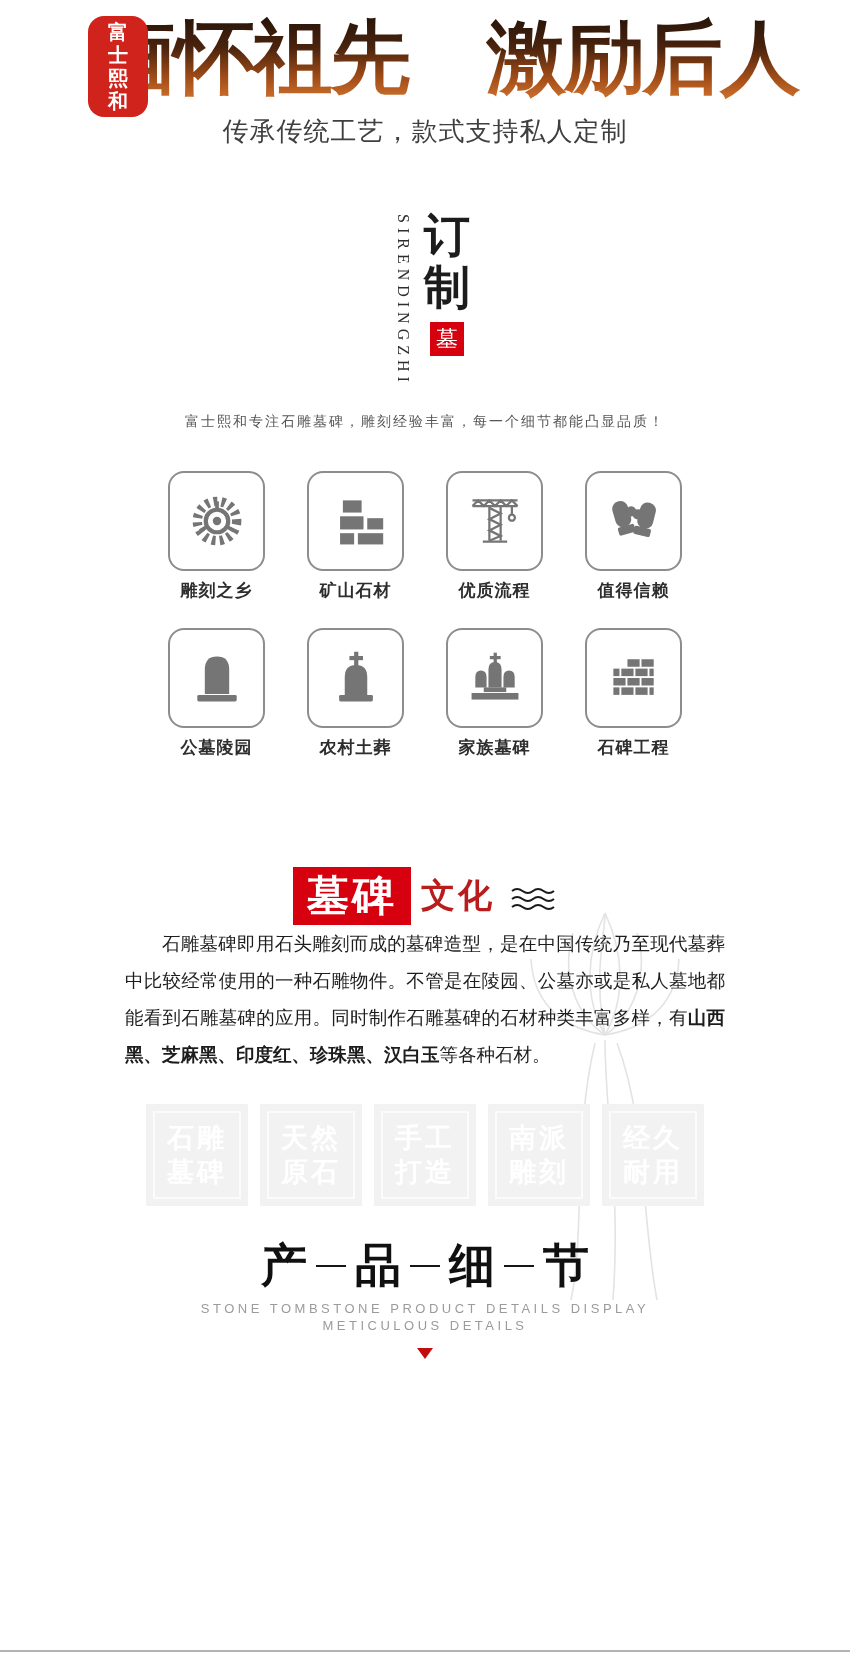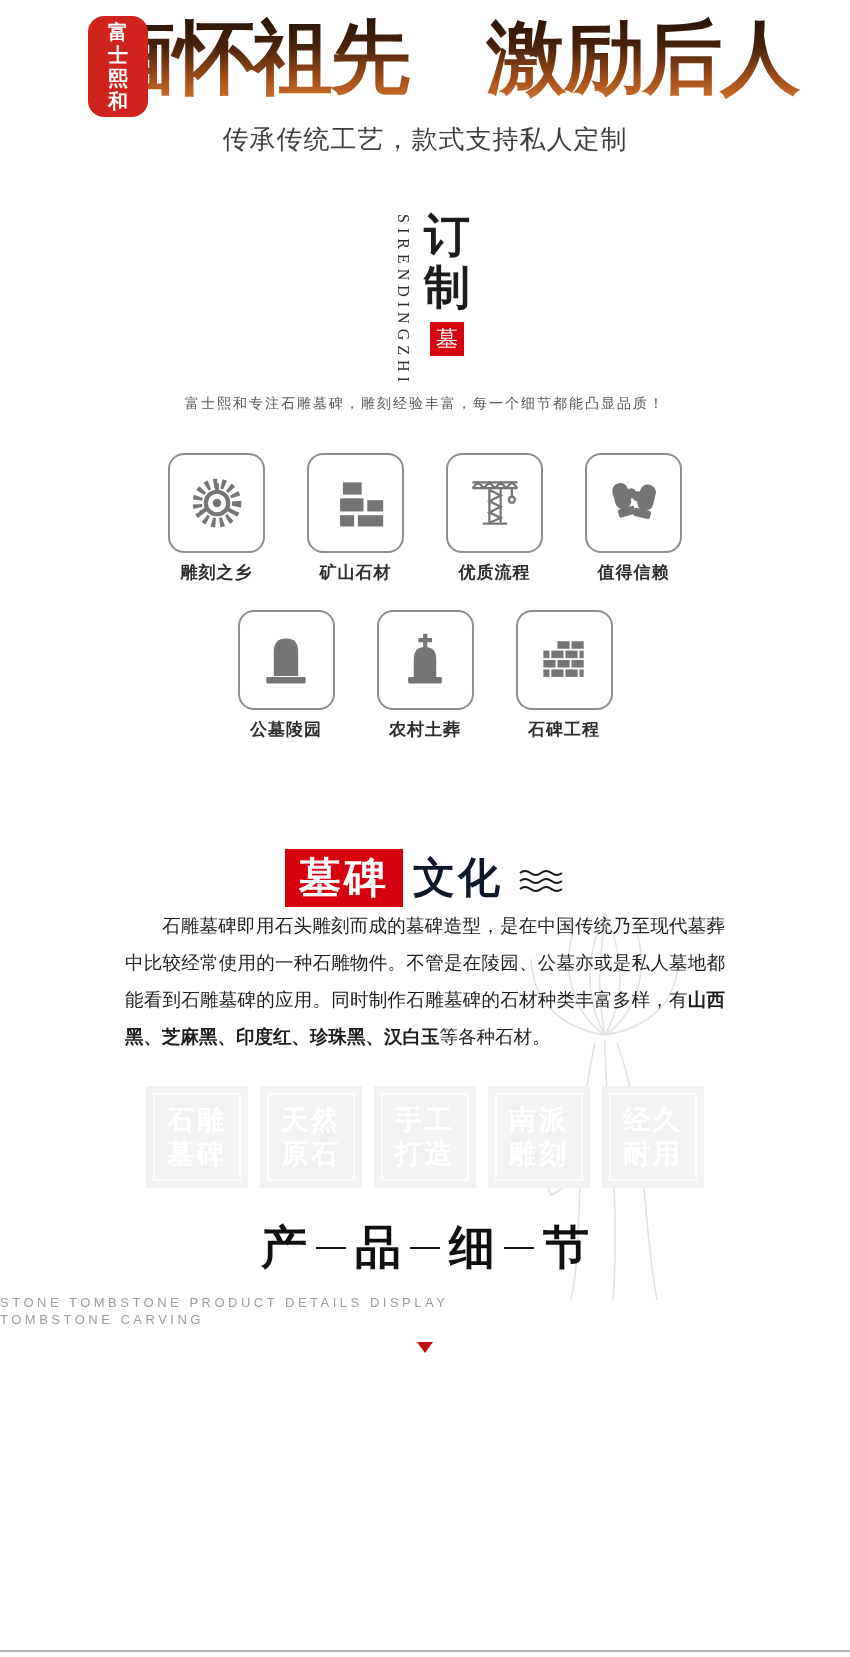--- a/index.html
+++ b/index.html
@@ -13,70 +13,70 @@
   .seal { position:absolute; left:88px; top:16px; width:60px; height:101px;
           background:#d0231b; border-radius:16px; display:flex; flex-direction:column;
           align-items:center; justify-content:center; }
   .seal div { color:#fff; font-family:"Liberation Serif","DejaVu Serif",serif;
           font-weight:700; font-size:20px; line-height:23px; }
   .hero-title { padding-left:45px; text-align:center;
           font-family:"Liberation Serif","DejaVu Serif",serif; font-weight:700;
           font-size:80px; line-height:1.1; letter-spacing:-2px; white-space:nowrap;
           background:linear-gradient(180deg,#241309 0%,#4a230d 38%,#a04c18 72%,#d4752e 100%);
           -webkit-background-clip:text; background-clip:text; color:transparent; }
-  .hero-sub { margin-top:20px; text-align:center; font-size:26px; color:#3f3f3f; letter-spacing:1px; }
+  .hero-sub { margin-top:12px; text-align:center; font-size:26px; color:#3f3f3f; letter-spacing:1px; }
 
   
   .custom { margin-top:60px; display:flex; flex-direction:column; align-items:center; }
   .custom-row { display:flex; align-items:flex-start; margin-left:14px; }
   .custom-side { writing-mode:vertical-rl; font-family:"Liberation Serif","DejaVu Serif",serif;
           font-size:16px; letter-spacing:5px; color:#2e2e2e; margin-right:12px; padding-top:4px; }
   .custom-chars { display:flex; flex-direction:column; align-items:center; }
   .custom-chars .zh { font-family:"Liberation Serif","DejaVu Serif",serif; font-size:46px;
           font-weight:600; color:#1c1c1c; line-height:52px; }
   .badge { background:#d7000f; color:#fff; font-family:"Liberation Serif","DejaVu Serif",serif;
           display:flex; align-items:center; justify-content:center; }
   .custom-badge { width:34px; height:34px; font-size:22px; margin-top:8px; }
-  .tagline { margin-top:8px; text-align:center; font-size:14px; color:#565656; letter-spacing:2px; }
+  .tagline { margin-top:26px; text-align:center; font-size:14px; color:#565656; letter-spacing:2px; }
 
   
   .grid { margin-top:40px; }
   .grid-row { display:flex; justify-content:center; gap:30px; }
   .grid-row + .grid-row { margin-top:26px; }
   .feature-cell { width:109px; display:flex; flex-direction:column; align-items:center; }
   .feature-box { width:97px; height:100px; border:2px solid #8d8d8d; border-radius:16px;
           display:flex; align-items:center; justify-content:center; color:#757575; background:#fff; }
   .feature-label { margin-top:8px; font-size:17px; font-weight:700; color:#2d2d2d; letter-spacing:1px; white-space:nowrap; }
 
   
   .culture-head { margin-top:108px; display:flex; justify-content:center; align-items:center; }
   .culture-hl { background:#d7000f; color:#fff; font-family:"Liberation Serif","DejaVu Serif",serif;
           font-size:42px; font-weight:700; letter-spacing:3px; padding:4px 14px; line-height:50px; }
-  .culture-rest { font-family:"Liberation Serif","DejaVu Serif",serif; font-size:42px; font-weight:700;
-          color:#0f172a; letter-spacing:3px; margin-left:10px; }
+  .culture-rest { font-family:"Liberation Serif","DejaVu Serif",serif; font-size:34px; font-weight:700;
+          color:#b91c1c; letter-spacing:3px; margin-left:10px; }
   .waves { margin-left:14px; margin-top:6px; color:#1a1a1a; }
   .culture-text { width:600px; margin:1px auto 0; font-family:"Liberation Serif","DejaVu Serif",serif;
           font-size:18.5px; line-height:37px; color:#1d1d1d; text-align:justify; position:relative; }
   .culture-text p { text-indent:2em; }
   .inline-badge { display:inline-flex; width:32px; height:32px; font-size:20px; vertical-align:-8px; margin-left:46px; }
 
   
   .tags { margin-top:30px; display:flex; justify-content:center; gap:12px; }
   .tag-box { position:relative; width:102px; height:102px; background:#f2f2f2;
           display:flex; flex-direction:column; align-items:center; justify-content:center; }
   .tag-box::after { content:""; position:absolute; inset:7px; border:2px solid #fbfbfb; pointer-events:none; }
   .tag-box div { color:#ffffff; font-size:27px; font-weight:700; letter-spacing:3px; line-height:34px;
           font-family:"Liberation Sans","DejaVu Sans",sans-serif; }
 
   
   .details-head { margin-top:34px; display:flex; justify-content:center; align-items:center; }
   .details-head .ch { font-family:"Liberation Serif","DejaVu Serif",serif; font-size:46px;
           font-weight:600; color:#101010; line-height:52px; }
   .hsep { width:30px; height:2px; background:#161616; margin:0 9px; }
-  .eng { margin-top:20px; font-size:13px; color:#9b9b9b; letter-spacing:3.5px; line-height:17px; }
+  .eng { margin-top:8px; text-align:center; font-size:13px; color:#9b9b9b; letter-spacing:3.5px; line-height:17px; }
   .tri { margin:14px auto 0; width:0; height:0; border-left:8px solid transparent;
           border-right:8px solid transparent; border-top:11px solid #c30d0d; }
 
   .bottom-rule { position:absolute; left:0; top:1650px; width:850px; height:2px; background:#b3b3b3; }
 
   
   .lotus { position:absolute; left:455px; top:855px; z-index:0; }
 </style>
 </head>
 <body>
@@ -203,20 +203,34 @@
               <rect x="25" y="8.5" width="14.5" height="4.5"></rect>
               <path d="M20 50 V31 Q20 18 32 18 Q44 18 44 31 V50 Z"></path>
               <rect x="14" y="50" width="36" height="7" rx="1.5"></rect>
             </svg>
           </div>
           <div class="feature-label">农村土葬</div>
         </div>
         <div class="feature-cell">
           <div class="feature-box">
             <svg width="60" height="60" viewBox="0 0 64 64" fill="currentColor">
+              <rect x="30.5" y="5" width="3.5" height="11"></rect>
+              <rect x="26.5" y="8.5" width="11.5" height="3.5"></rect>
+              <path d="M25 42 V23 Q25 15 32 15 Q39 15 39 23 V42 Z"></path>
+              <path d="M11 42 V31 Q11 24 17 24 Q23 24 23 31 V42 Z"></path>
+              <path d="M41 42 V31 Q41 24 47 24 Q53 24 53 31 V42 Z"></path>
+              <rect x="20" y="42" width="24" height="5"></rect>
+              <rect x="7" y="48" width="50" height="7"></rect>
+            </svg>
+          </div>
+          <div class="feature-label">家族墓碑</div>
+        </div>
+        <div class="feature-cell">
+          <div class="feature-box">
+            <svg width="60" height="60" viewBox="0 0 64 64" fill="currentColor">
               <rect x="25" y="12" width="13" height="8"></rect>
                 <rect x="40" y="12" width="13" height="8"></rect>
               <rect x="10" y="22" width="6.5" height="8"></rect>
                 <rect x="18.5" y="22" width="13" height="8"></rect>
               <rect x="33.5" y="22" width="13" height="8"></rect>
                 <rect x="48.5" y="22" width="4.5" height="8"></rect>
               <rect x="10" y="32" width="13" height="8"></rect>
                 <rect x="25" y="32" width="13" height="8"></rect>
                 <rect x="40" y="32" width="13" height="8"></rect>
               <rect x="10" y="42" width="6.5" height="8"></rect>
@@ -271,20 +285,20 @@
       <span class="ch">产</span>
       <span class="hsep"></span>
       <span class="ch">品</span>
       <span class="hsep"></span>
       <span class="ch">细</span>
       <span class="hsep"></span>
       <span class="ch">节</span>
     </div>
     <div class="eng">
       <div>STONE TOMBSTONE PRODUCT DETAILS DISPLAY</div>
-      <div>TOMBSTONE CARVING</div>
+      <div>METICULOUS DETAILS</div>
     </div>
     <div class="tri"></div>
 
   </div>
 
   <div class="bottom-rule"></div>
 </div>
 
 </body></html>

